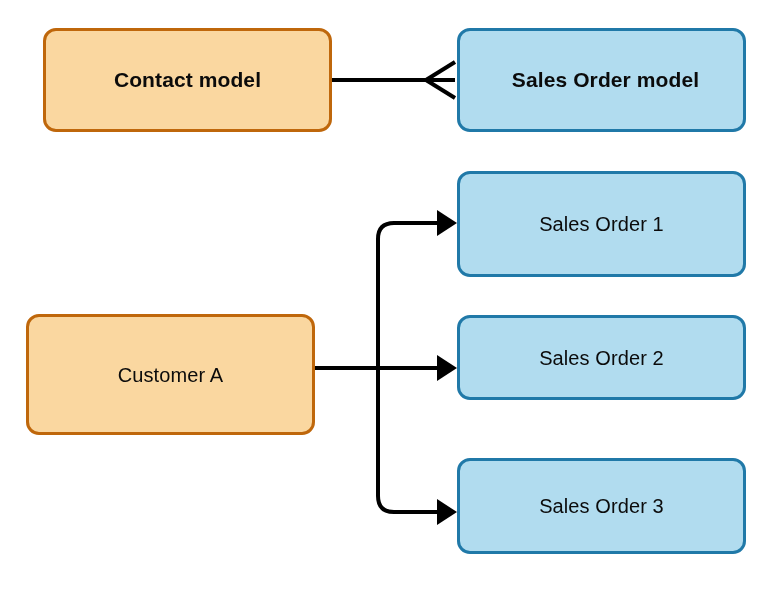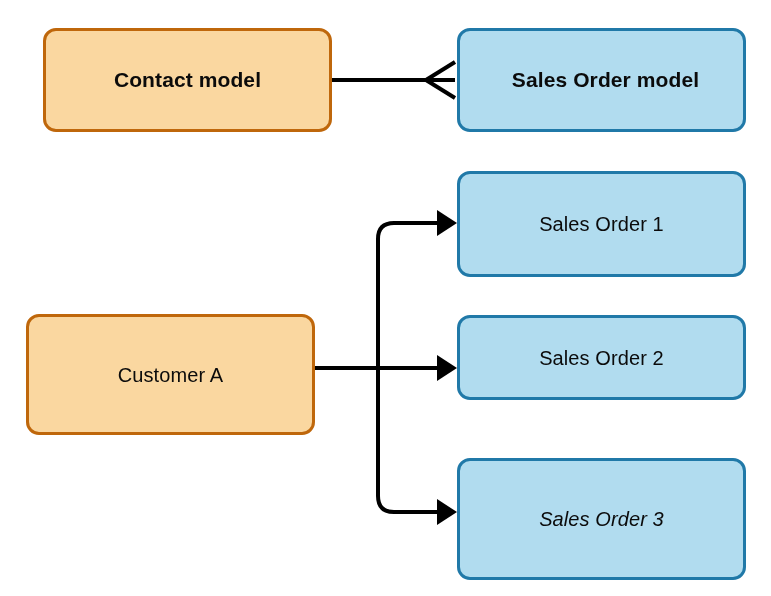--- a/index.html
+++ b/index.html
@@ -125,17 +125,17 @@
   </div>
 
   <div class="node node-record" style="left:457px; top:171px; width:289px; height:106px;">
     <span class="node-label label-regular">Sales Order 1</span>
   </div>
 
   <div class="node node-record" style="left:457px; top:315px; width:289px; height:85px;">
     <span class="node-label label-regular">Sales Order 2</span>
   </div>
 
-  <div class="node node-record" style="left:457px; top:458px; width:289px; height:122px;font-style:italic;">
+  <div class="node node-record" style="left:457px; top:458px; width:289px; height:96px;">
     <span class="node-label label-regular">Sales Order 3</span>
   </div>
 
 </div>
 
 </body></html>

